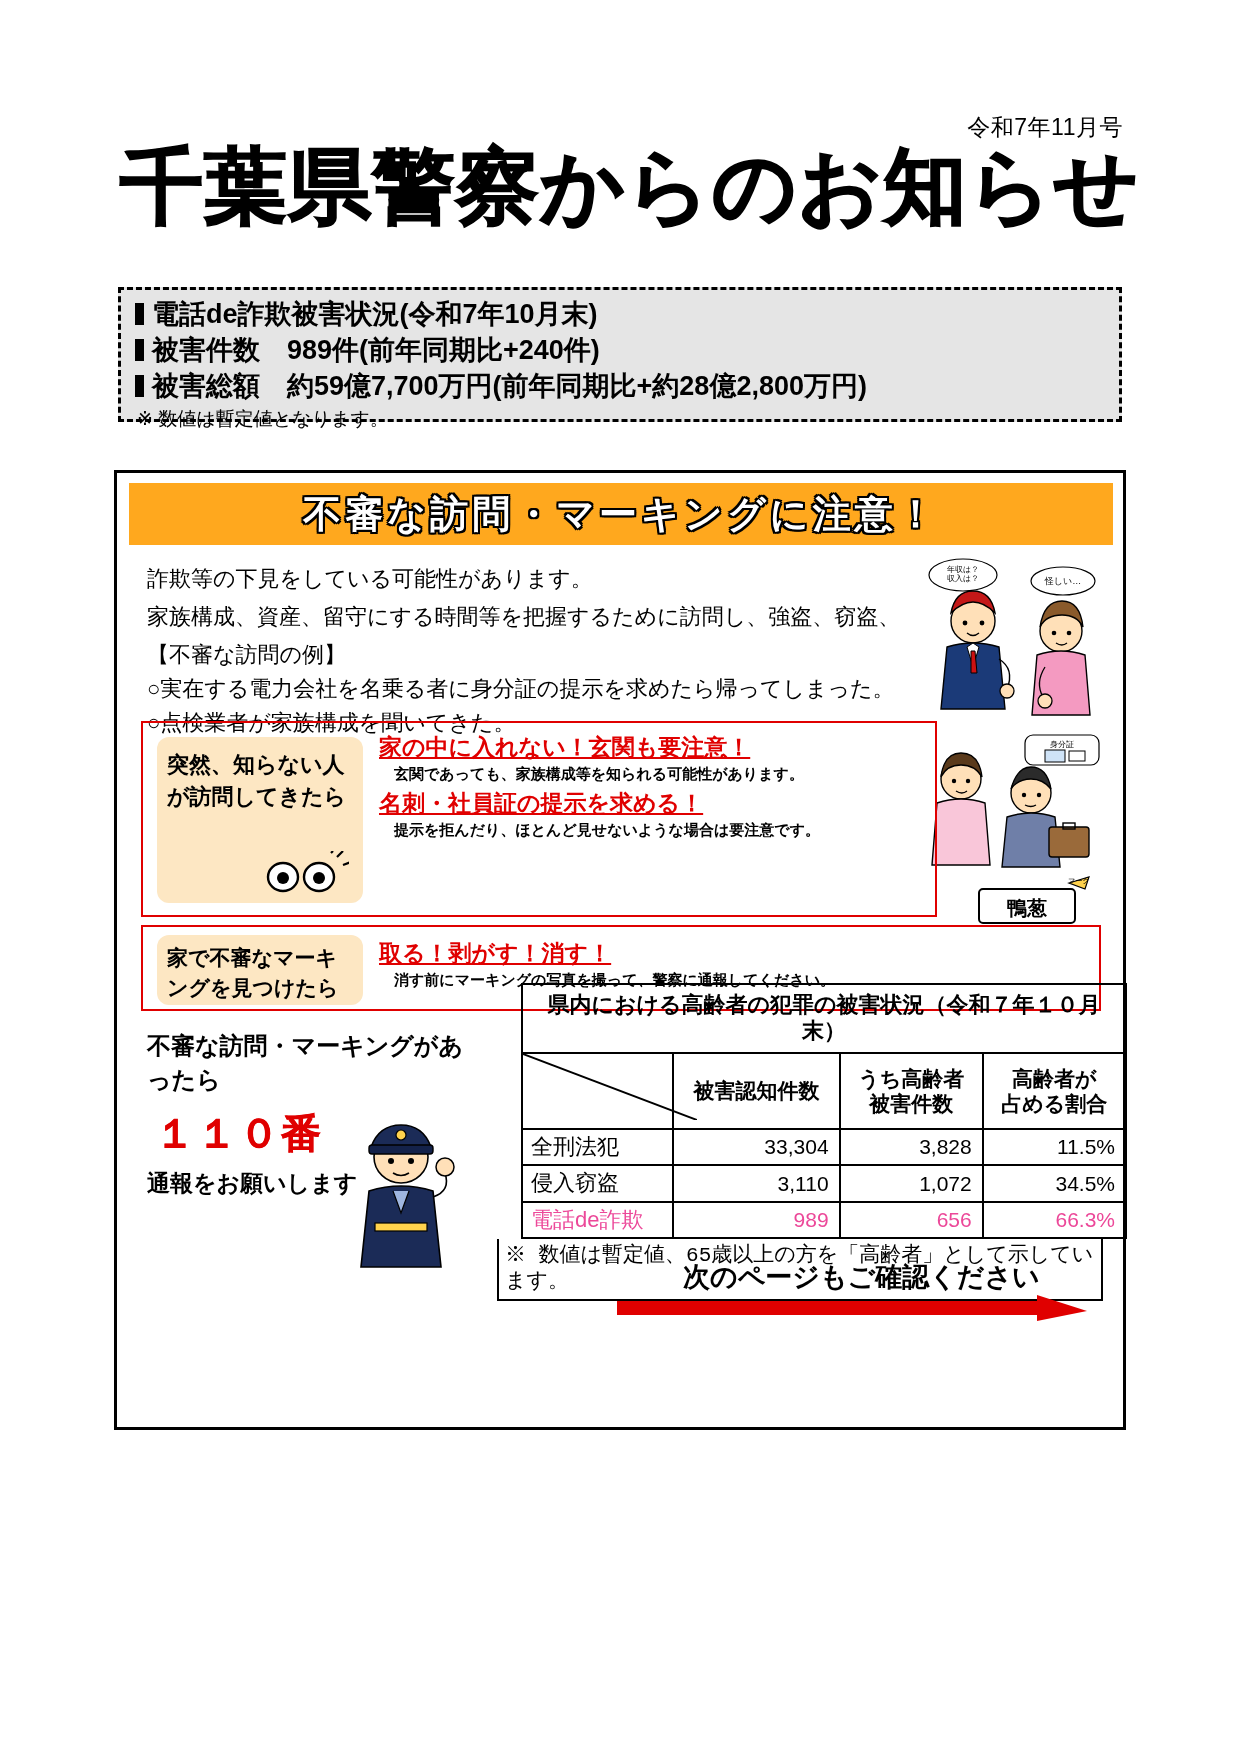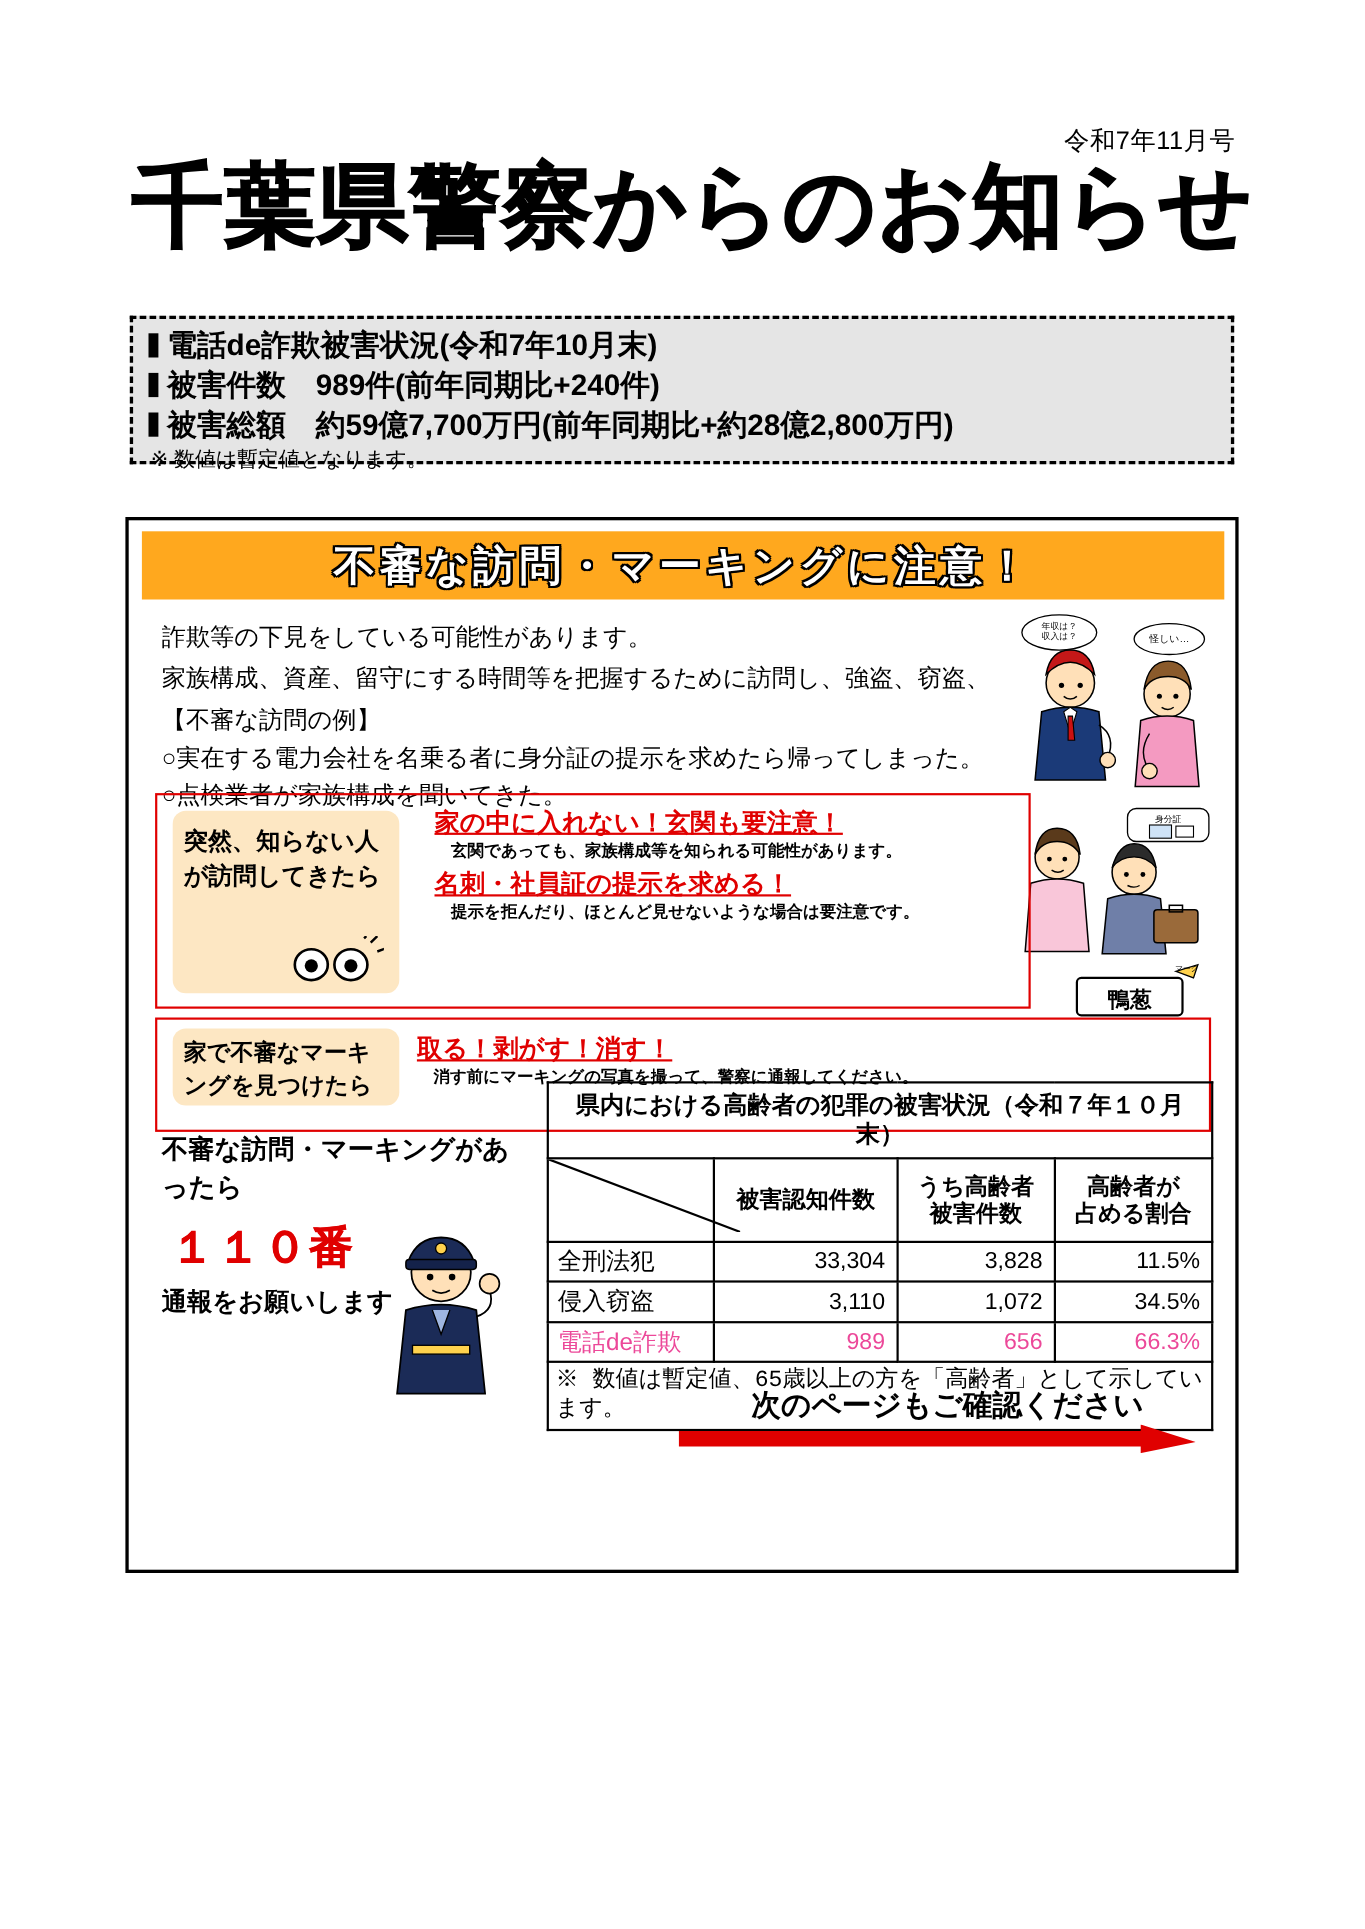--- a/index.html
+++ b/index.html
@@ -135,40 +135,40 @@
     width: 796px;
     height: 196px;
     border: 2px solid #e00000;
     box-sizing: border-box;
   }
   .advice2 {
     position: absolute;
     left: 24px;
     top: 452px;
     width: 960px;
-    height: 104px;
+    height: 86px;
     border: 2px solid #e00000;
     box-sizing: border-box;
   }
   .tan-box {
     position: absolute;
     background: #fde7c3;
     border-radius: 12px;
     box-sizing: border-box;
     padding: 12px 10px;
     font-size: 22px;
     font-weight: bold;
     line-height: 1.45;
   }
   .tan1 { left: 14px; top: 14px; width: 206px; height: 166px; }
   .tan2 { left: 14px; top: 8px; width: 206px; height: 70px; font-size: 21px; padding: 8px 10px; }
 
   .eyes { position: absolute; right: 14px; bottom: 8px; width: 92px; height: 44px; }
 
-  .advice-text { position: absolute; left: 252px; top: 10px; width: 546px; }
+  .advice-text { position: absolute; left: 236px; top: 10px; width: 546px; }
   .advice-text2 { position: absolute; left: 236px; top: 12px; width: 712px; }
   .ah {
     font-size: 23px;
     font-weight: bold;
     color: #e00000;
     text-decoration: underline;
     line-height: 1.3;
     margin: 0 0 1px 0;
   }
   .ab {
@@ -210,20 +210,21 @@
   .table-wrap {
     position: absolute;
     left: 380px;
     top: 510px;
     width: 606px;
   }
   table.stats {
     border-collapse: collapse;
     width: 606px;
     font-size: 21px;
+    margin-left: 24px;
   }
   table.stats th, table.stats td {
     border: 2px solid #000;
     padding: 4px 8px;
     text-align: center;
     line-height: 1.2;
   }
   table.stats .title-cell {
     font-size: 22px;
     font-weight: bold;

